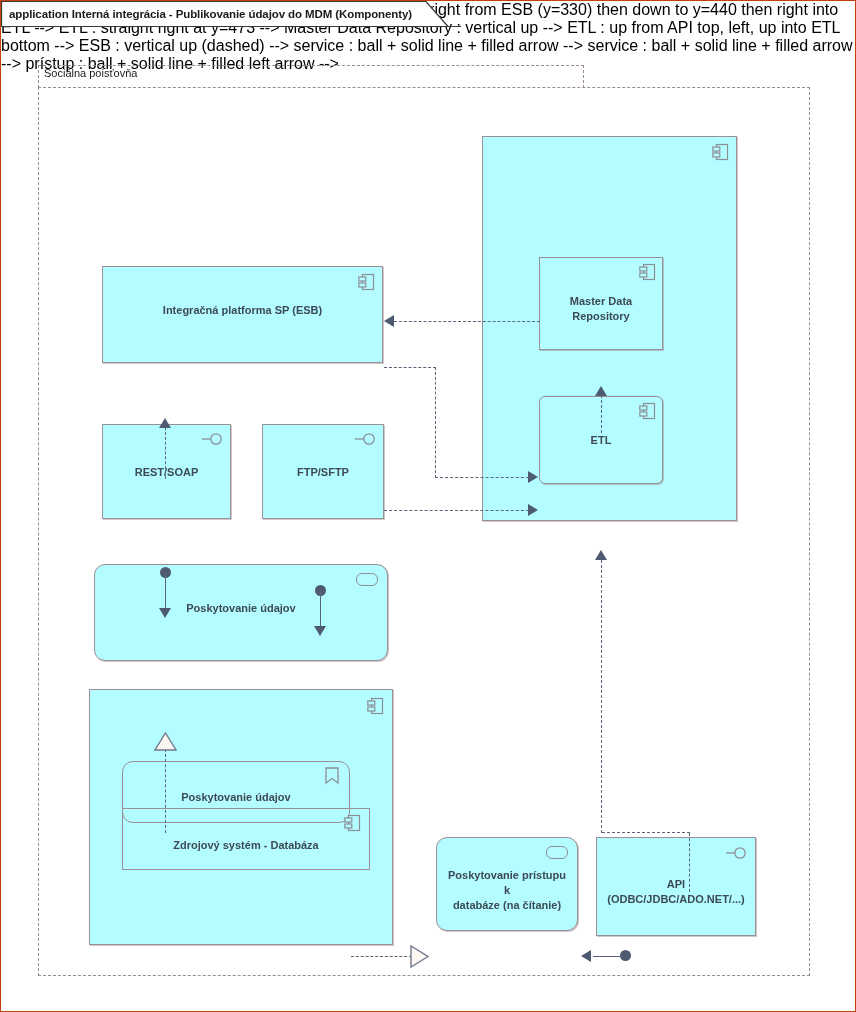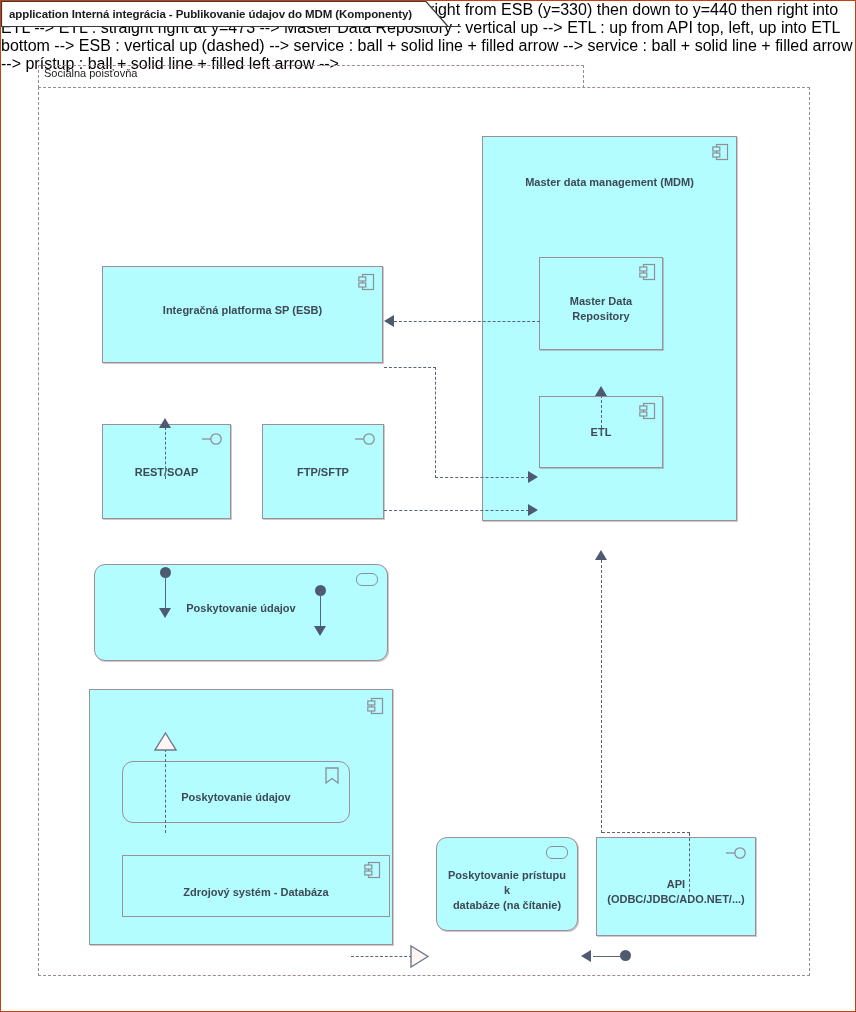--- a/index.html
+++ b/index.html
@@ -213,36 +213,35 @@
 
   
 
   
   <div class="node" style="left:481px;top:135px;width:255px;height:385px;">
     <svg class="cmp-icon" style="right:7px;top:6px;" viewBox="0 0 17 18">
       <rect x="4.5" y="1.5" width="11" height="15" fill="none" stroke="#8c8f96" stroke-width="1.2"></rect>
       <rect x="0.8" y="4" width="7" height="4" fill="#b3fcff" stroke="#8c8f96" stroke-width="1.2"></rect>
       <rect x="0.8" y="10" width="7" height="4" fill="#b3fcff" stroke="#8c8f96" stroke-width="1.2"></rect>
     </svg>
-    <div class="label" style="top:38px;">Master data management (MDM)</div>
   </div>
 
   
   <div class="node" style="left:538px;top:256px;width:124px;height:93px;">
     <svg class="cmp-icon" style="right:6px;top:5px;" viewBox="0 0 17 18">
       <rect x="4.5" y="1.5" width="11" height="15" fill="none" stroke="#8c8f96" stroke-width="1.2"></rect>
       <rect x="0.8" y="4" width="7" height="4" fill="#b3fcff" stroke="#8c8f96" stroke-width="1.2"></rect>
       <rect x="0.8" y="10" width="7" height="4" fill="#b3fcff" stroke="#8c8f96" stroke-width="1.2"></rect>
     </svg>
     <div class="label mid" style="top:56%;">Master Data
 Repository</div>
   </div>
 
   
-  <div class="node" style="left:538px;top:395px;width:124px;height:72px;">
+  <div class="node" style="left:538px;top:395px;width:124px;height:88px;border-radius:6px;">
     <svg class="cmp-icon" style="right:6px;top:5px;" viewBox="0 0 17 18">
       <rect x="4.5" y="1.5" width="11" height="15" fill="none" stroke="#8c8f96" stroke-width="1.2"></rect>
       <rect x="0.8" y="4" width="7" height="4" fill="#b3fcff" stroke="#8c8f96" stroke-width="1.2"></rect>
       <rect x="0.8" y="10" width="7" height="4" fill="#b3fcff" stroke="#8c8f96" stroke-width="1.2"></rect>
     </svg>
     <div class="label mid">ETL</div>
   </div>
 
   
   <div class="node" style="left:101px;top:265px;width:281px;height:97px;">
@@ -289,21 +288,21 @@
 
   
   <div class="node svc nofill" style="left:121px;top:760px;width:228px;height:62px;">
     <svg class="flag-icon" style="right:8px;top:4px;" viewBox="0 0 18 20">
       <path d="M3 2 L 15 2 L 15 17 L 9 12.5 L 3 17 Z" fill="none" stroke="#8c8f96" stroke-width="1.3"></path>
     </svg>
     <div class="label mid" style="top:58%;">Poskytovanie údajov</div>
   </div>
 
   
-  <div class="node nofill" style="left:121px;top:854px;width:268px;height:62px;">
+  <div class="node nofill" style="left:121px;top:807px;width:248px;height:62px;">
     <svg class="cmp-icon" style="right:8px;top:5px;" viewBox="0 0 17 18">
       <rect x="4.5" y="1.5" width="11" height="15" fill="none" stroke="#8c8f96" stroke-width="1.2"></rect>
       <rect x="0.8" y="4" width="7" height="4" fill="#b3fcff" stroke="#8c8f96" stroke-width="1.2"></rect>
       <rect x="0.8" y="10" width="7" height="4" fill="#b3fcff" stroke="#8c8f96" stroke-width="1.2"></rect>
     </svg>
     <div class="label mid" style="top:60%;">Zdrojový systém - Databáza</div>
   </div>
 
   
   <div class="node svc" style="left:435px;top:836px;width:142px;height:94px;">

